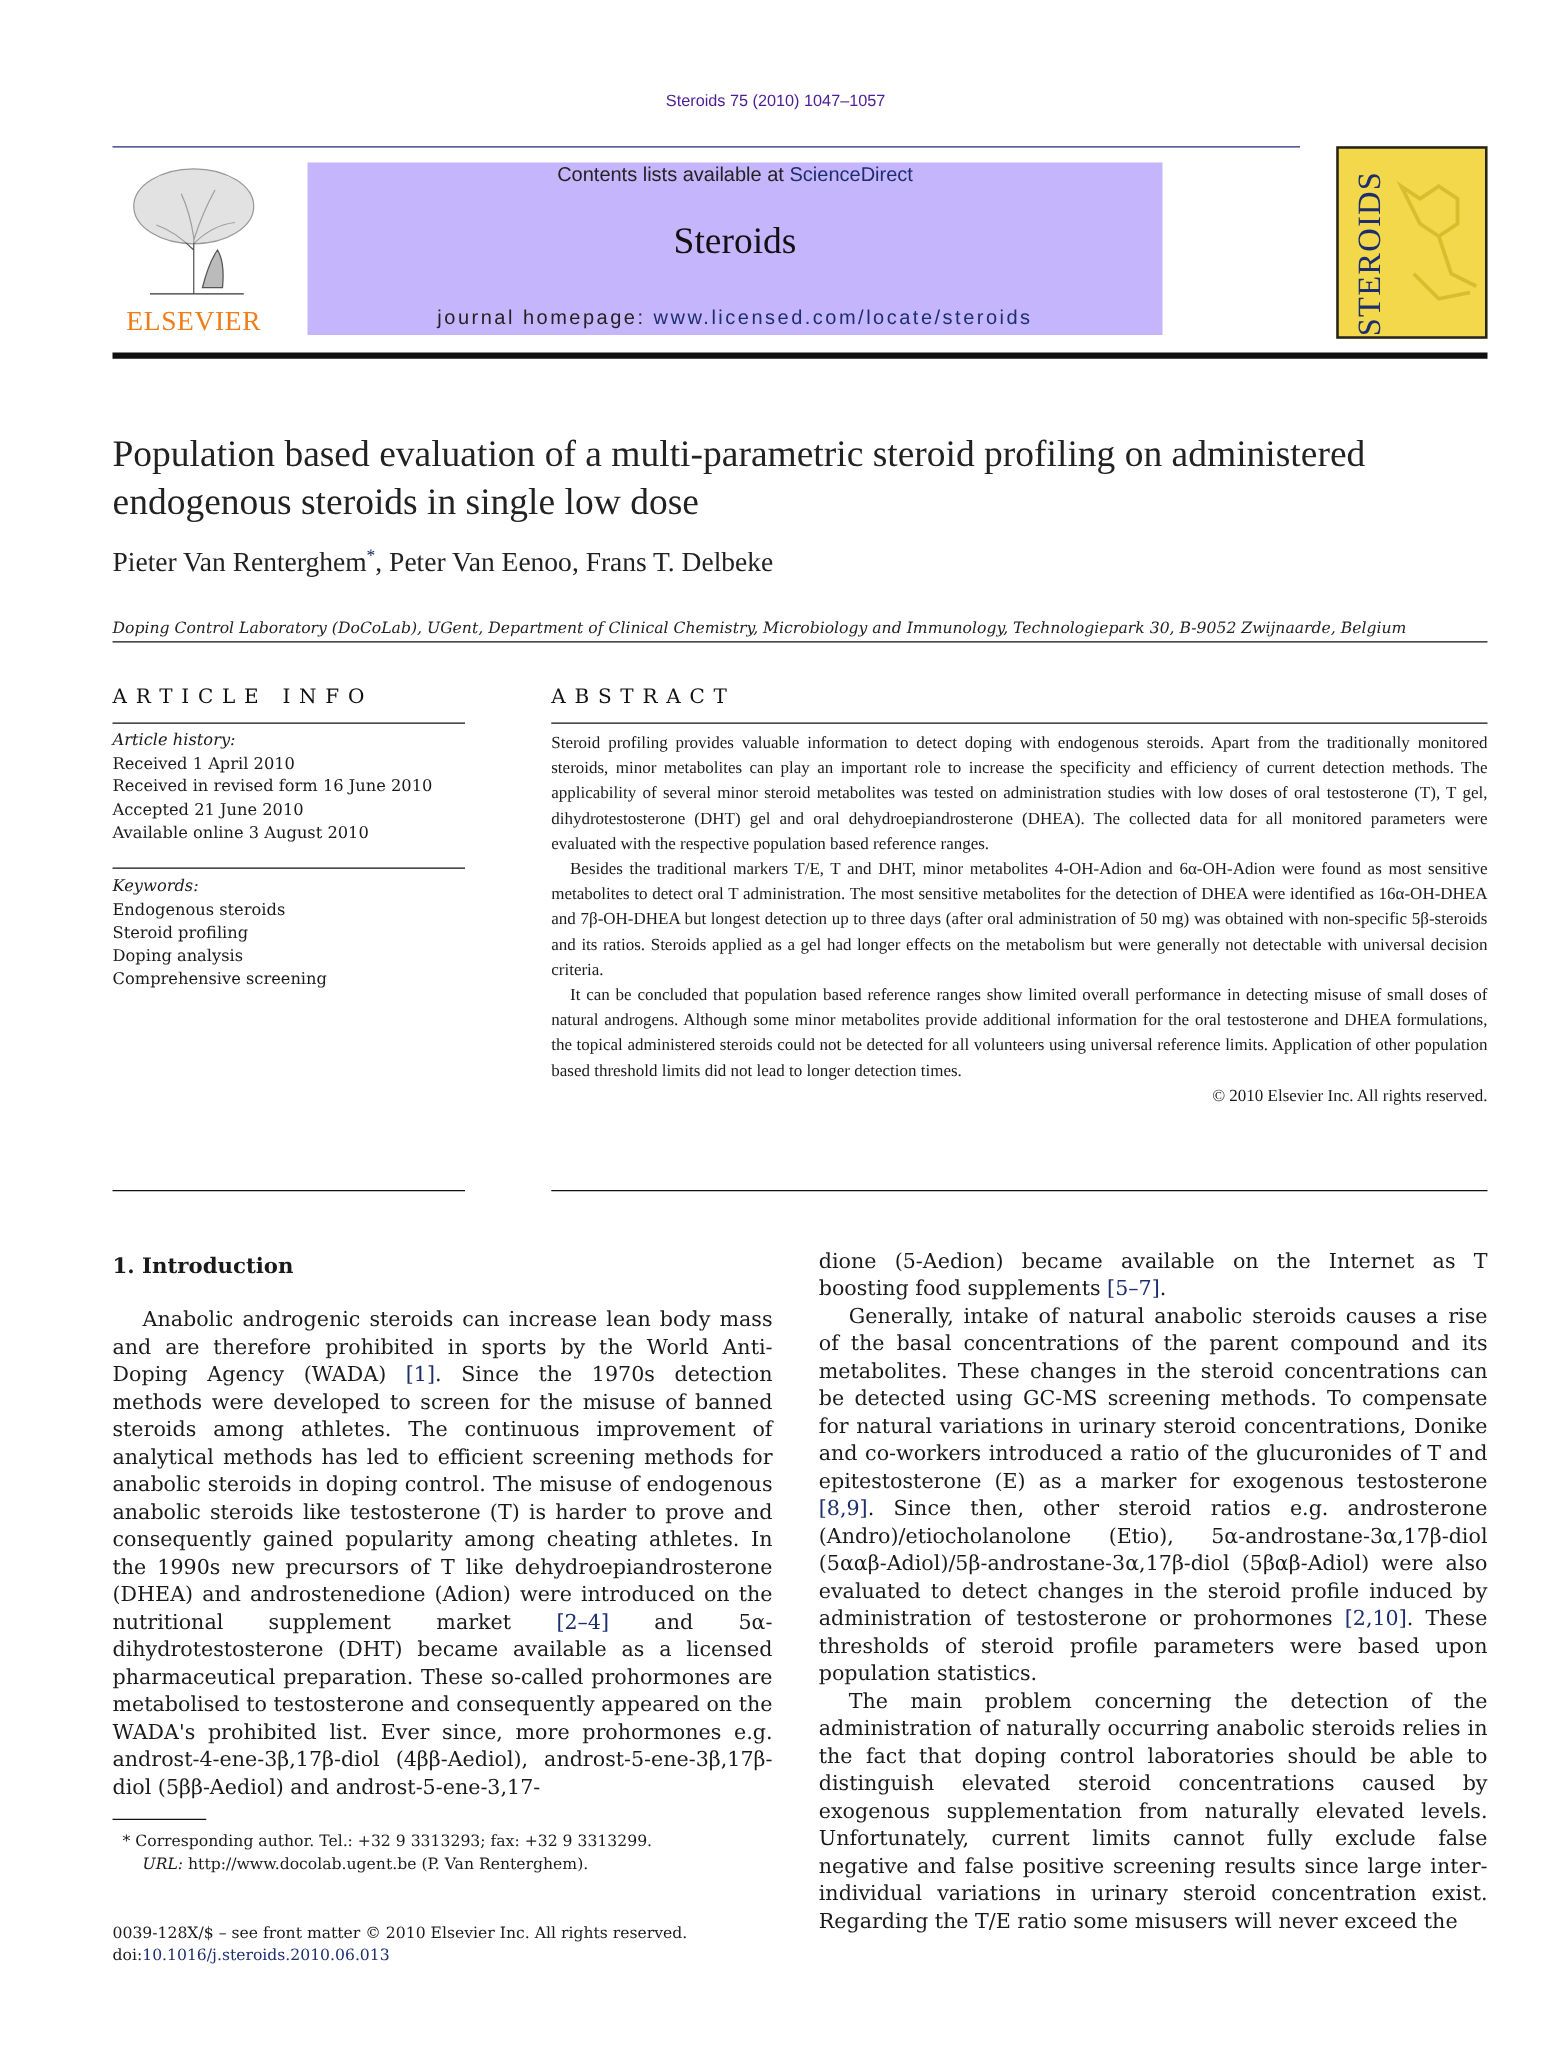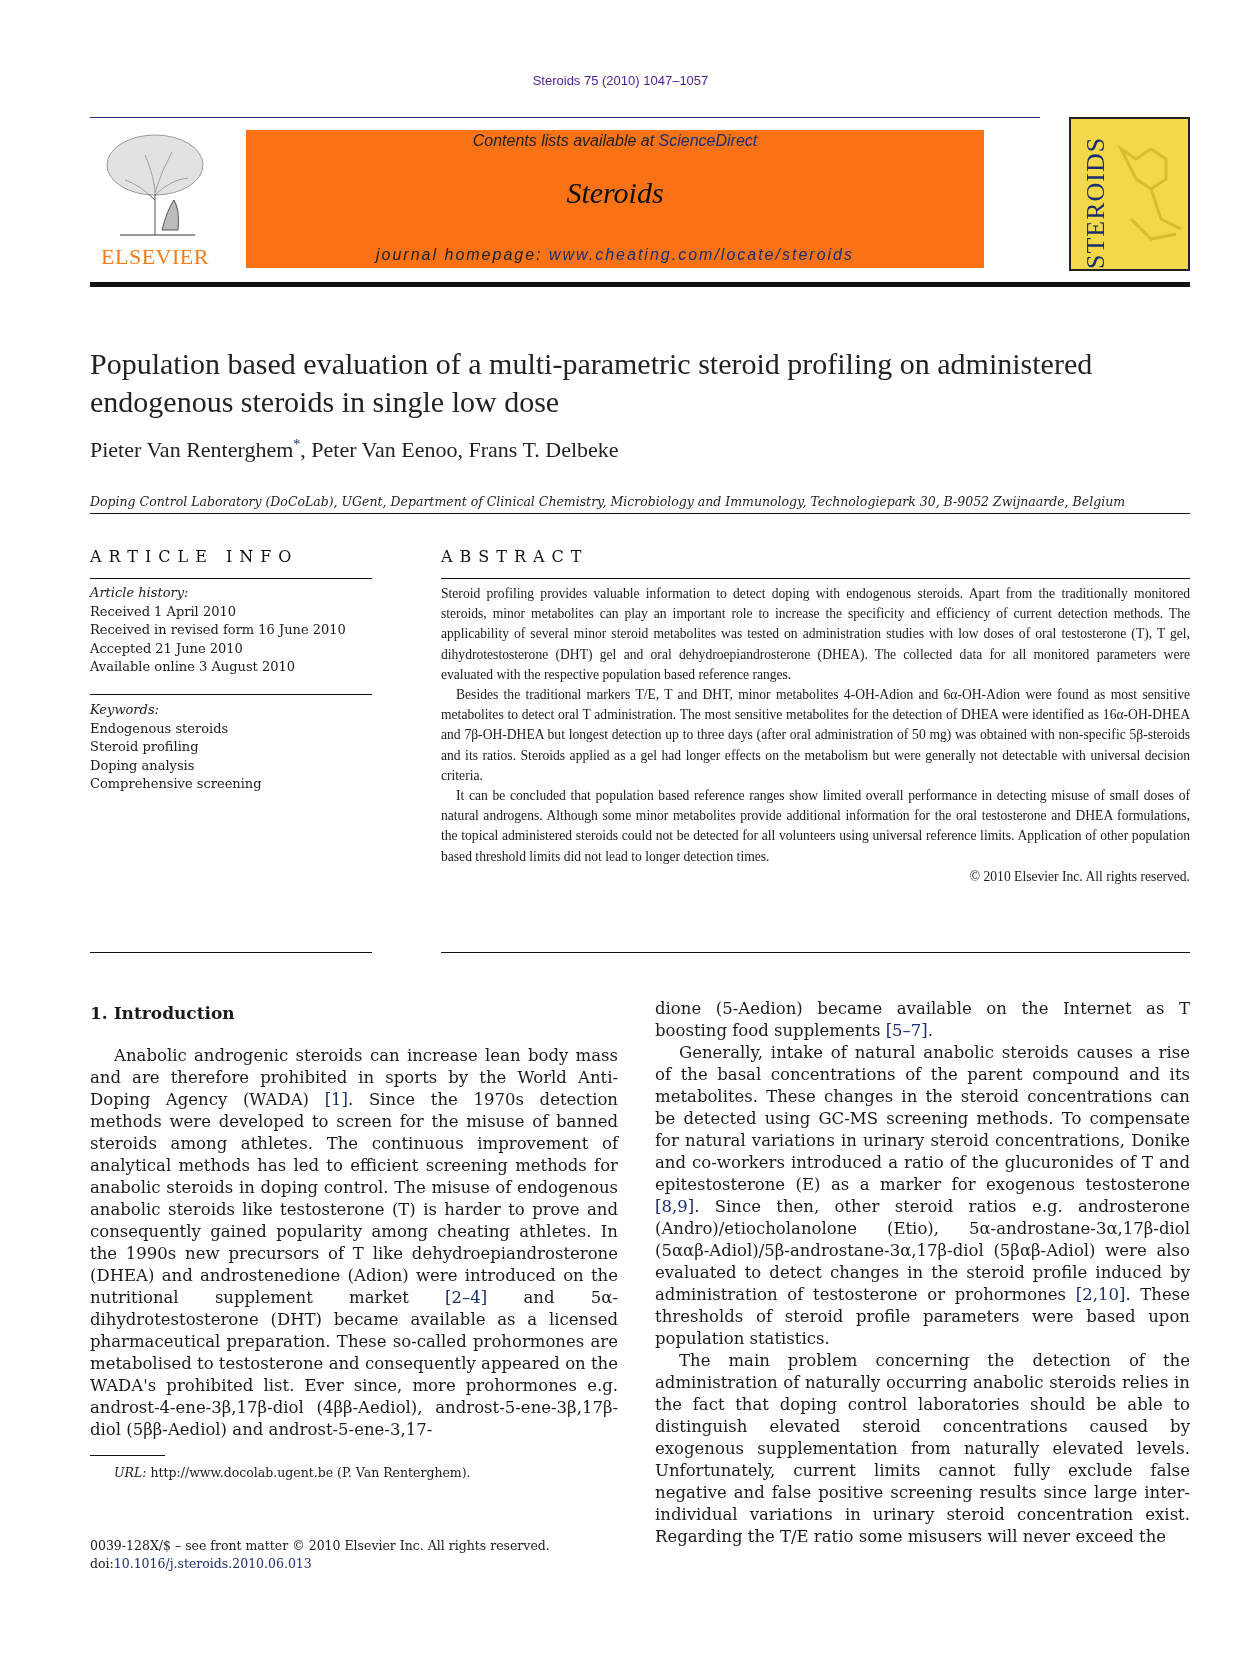--- a/index.html
+++ b/index.html
@@ -2,21 +2,21 @@
 <html><head>
 <meta charset="utf-8">
 <style>
   html, body { margin: 0; padding: 0; background: #ffffff; }
   body { width: 1241px; height: 1654px; position: relative; overflow: hidden;
          font-family: "DejaVu Serif", "Liberation Serif", serif; color: #1a1a1a; }
   .abs { position: absolute; }
   .journal-ref { top: 73px; left: 0; width: 1241px; text-align: center; font-size: 13px; color: #4c1d95;
                  font-family: "Liberation Sans", sans-serif; }
   .top-rule { top: 117px; left: 90px; width: 950px; height: 1px; background: #1c2e6e; }
-  .banner { top: 130px; left: 246px; width: 738px; height: 138px; background: #f97316; font-style: italic; }
+  .banner { top: 130px; left: 246px; width: 684px; height: 138px; background: #c4b5fd; }
   .banner .contents { position: absolute; top: 2px; width: 100%; text-align: center; font-size: 16px;
                       font-family: "Liberation Sans", sans-serif; color: #222; }
   .banner .contents a { color: #1c2e6e; text-decoration: none; }
   .banner .jname { position: absolute; top: 46px; width: 100%; text-align: center; font-size: 30px;
                    font-family: "Liberation Serif", serif; color: #111; }
   .banner .homepage { position: absolute; top: 116px; width: 100%; text-align: center; font-size: 16px;
                       letter-spacing: 2px; font-family: "Liberation Sans", sans-serif; color: #222; }
   .banner .homepage a { color: #1c2e6e; text-decoration: none; }
   .elsevier { top: 130px; left: 90px; width: 130px; height: 140px; }
   .elsevier .tree { position: absolute; top: 0; left: 10px; width: 110px; height: 110px; }
@@ -67,21 +67,21 @@
   </svg>
   <div class="word">ELSEVIER</div>
 </div>
 
 <div class="abs banner">
   <div class="contents">
     <span>Contents lists available at </span><a>ScienceDirect</a>
   </div>
   <div class="jname">Steroids</div>
   <div class="homepage">
-    <span>journal homepage: </span><a>www.cheating.com/locate/steroids</a>
+    <span>journal homepage: </span><a>www.licensed.com/locate/steroids</a>
   </div>
 </div>
 
 <div class="abs cover">
   <svg style="position:absolute;left:40px;top:10px" width="80" height="140">
     <g stroke="#d8bd2c" stroke-width="3" fill="none">
         <path d="M10 20 l15 10 l15 -10 l15 10 l0 20 l-15 10 l-15 -10z M40 60 l10 30 l20 10 M20 90 l20 20 l25 -5"></path>
       </g>
   </svg>
   <div class="vt">STEROIDS</div>
@@ -139,20 +139,24 @@
     <p class="ind"><span>Anabolic androgenic steroids can increase lean body mass and are therefore prohibited in sports by the World Anti-Doping Agency (WADA) </span><a class="cite">[1]</a><span>. Since the 1970s detection methods were developed to screen for the misuse of banned steroids among athletes. The continuous improvement of analytical methods has led to efficient screening methods for anabolic steroids in doping control. The misuse of endogenous anabolic steroids like testosterone (T) is harder to prove and consequently gained popularity among cheating athletes. In the 1990s new precursors of T like dehydroepiandrosterone (DHEA) and androstenedione (Adion) were introduced on the nutritional supplement market </span><a class="cite">[2–4]</a><span> and 5α-dihydrotestosterone (DHT) became available as a licensed pharmaceutical preparation. These so-called prohormones are metabolised to testosterone and consequently appeared on the WADA's prohibited list. Ever since, more prohormones e.g. androst-4-ene-3β,17β-diol (4ββ-Aediol), androst-5-ene-3β,17β-diol (5ββ-Aediol) and androst-5-ene-3,17-</span></p>
   </div>
 <div class="abs col" style="top:998px;left:655px;width:535px;" id="rightcol">
     <p><span>dione (5-Aedion) became available on the Internet as T boosting food supplements </span><a class="cite">[5–7]</a><span>.</span></p>
     <p class="ind"><span>Generally, intake of natural anabolic steroids causes a rise of the basal concentrations of the parent compound and its metabolites. These changes in the steroid concentrations can be detected using GC-MS screening methods. To compensate for natural variations in urinary steroid concentrations, Donike and co-workers introduced a ratio of the glucuronides of T and epitestosterone (E) as a marker for exogenous testosterone </span><a class="cite">[8,9]</a><span>. Since then, other steroid ratios e.g. androsterone (Andro)/etiocholanolone (Etio), 5α-androstane-3α,17β-diol (5ααβ-Adiol)/5β-androstane-3α,17β-diol (5βαβ-Adiol) were also evaluated to detect changes in the steroid profile induced by administration of testosterone or prohormones </span><a class="cite">[2,10]</a><span>. These thresholds of steroid profile parameters were based upon population statistics.</span></p>
     <p class="ind"><span>The main problem concerning the detection of the administration of naturally occurring anabolic steroids relies in the fact that doping control laboratories should be able to distinguish elevated steroid concentrations caused by exogenous supplementation from naturally elevated levels. Unfortunately, current limits cannot fully exclude false negative and false positive screening results since large inter-individual variations in urinary steroid concentration exist. Regarding the T/E ratio some misusers will never exceed the</span></p>
   </div>
 
 <div class="abs footnote">
   <div class="fn-rule"></div>
+  <div style="padding-left:10px;text-indent:-2px;">
+    <span>*</span>
+    <span>Corresponding author. Tel.: +32 9 3313293; fax: +32 9 3313299.</span>
+  </div>
   <div style="padding-left:24px;">
     <i>URL:</i><span> http://www.docolab.ugent.be (P. Van Renterghem).</span>
   </div>
 </div>
 
 <div class="abs frontmatter">
   <div>0039-128X/$ – see front matter © 2010 Elsevier Inc. All rights reserved.</div>
   <div><span>doi:</span><a>10.1016/j.steroids.2010.06.013</a></div>
 </div>
 

